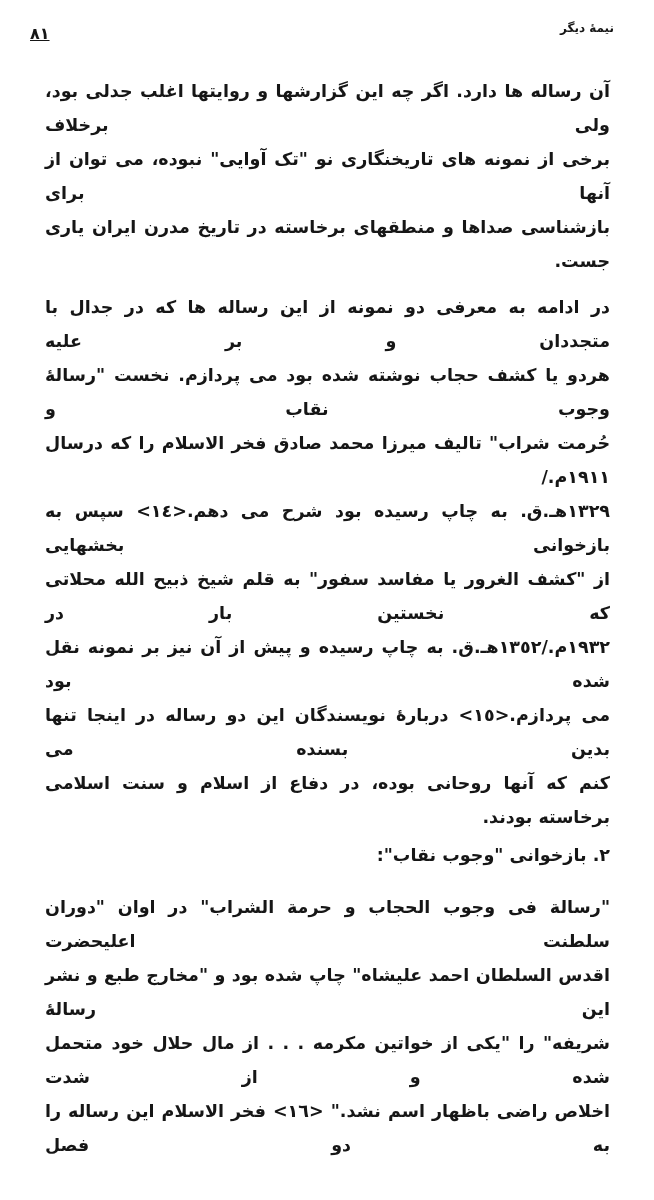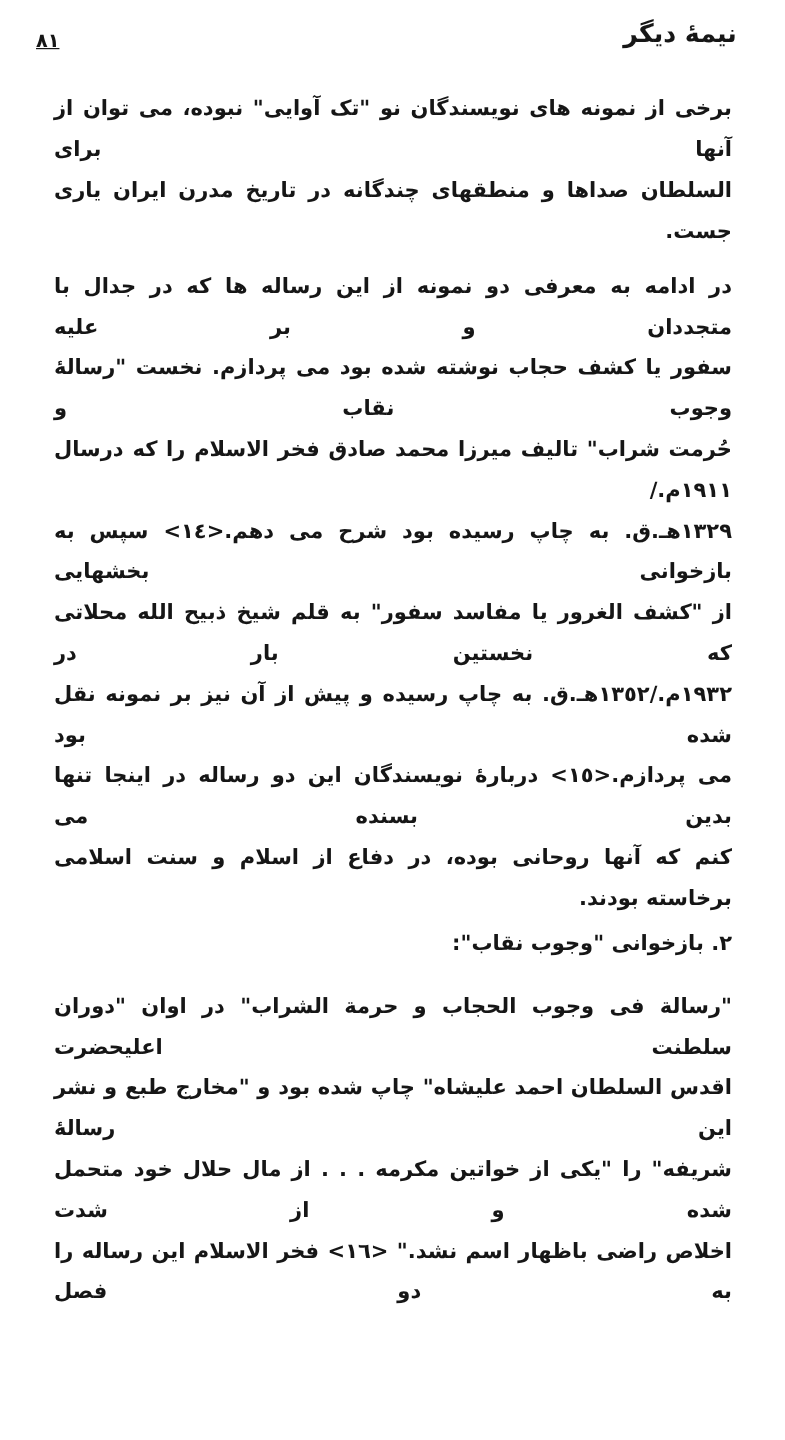--- a/index.html
+++ b/index.html
@@ -16,21 +16,21 @@
     overflow: hidden;
     box-sizing: border-box;
   }
   .header {
     display: flex;
     justify-content: space-between;
     align-items: flex-start;
     padding: 16px 40px 0 30px;
     line-height: 24px;
   }
-  .journal { font-size: 21px; letter-spacing: 0; }
+  .journal { font-size: 12px; letter-spacing: 0; }
   .pagenum { font-size: 16px; padding-top: 6px; text-decoration: underline; }
   .content { padding: 0 44px 0 45px; }
   .content > *:nth-child(1) { margin-top: 28px; }
   .content > *:nth-child(2) { margin-top: 12px; }
   .content > *:nth-child(3) { margin-top: 6px; }
   .content > *:nth-child(4) { margin-top: 20px; }
   .content > *:nth-child(5) { margin-top: 8px; }
   .content > *:nth-child(6) { margin-top: 22px; }
   .block { margin: 0; }
   .line {
@@ -52,26 +52,27 @@
 </head>
 <body>
 
 <div class="page">
   <div class="header">
     <div class="journal">نیمهٔ دیگر</div>
     <div class="pagenum">٨١</div>
   </div>
   <main class="content" id="content">
       <div class="block para">
-        <div class="line">برخی از نمونه های نویسندگان نو "تک آوایی" نبوده، می توان از آنها برای</div>
-        <div class="line last">السلطان صداها و منطقهای چندگانه در تاریخ مدرن ایران یاری جست.</div>
+        <div class="line">آن رساله ها دارد. اگر چه این گزارشها و روایتها اغلب جدلی بود، ولی برخلاف</div>
+        <div class="line">برخی از نمونه های تاریخنگاری نو "تک آوایی" نبوده، می توان از آنها برای</div>
+        <div class="line last">بازشناسی صداها و منطقهای برخاسته در تاریخ مدرن ایران یاری جست.</div>
       </div>
       <div class="block para">
         <div class="line">در ادامه به معرفی دو نمونه از این رساله ها که در جدال با متجددان و بر علیه</div>
-        <div class="line">سفور یا کشف حجاب نوشته شده بود می پردازم. نخست "رسالهٔ وجوب نقاب و</div>
+        <div class="line">هردو یا کشف حجاب نوشته شده بود می پردازم. نخست "رسالهٔ وجوب نقاب و</div>
         <div class="line">حُرمت شراب" تالیف میرزا محمد صادق فخر الاسلام را که درسال ١٩١١م./</div>
         <div class="line">١٣٢٩هـ.ق. به چاپ رسیده بود شرح می دهم.&lt;١٤&gt; سپس به بازخوانی بخشهایی</div>
         <div class="line">از "کشف الغرور یا مفاسد سفور" به قلم شیخ ذبیح الله محلاتی که نخستین بار در</div>
         <div class="line">١٩٣٢م./١٣٥٢هـ.ق. به چاپ رسیده و پیش از آن نیز بر نمونه نقل شده بود</div>
         <div class="line">می پردازم.&lt;١٥&gt; دربارهٔ نویسندگان این دو رساله در اینجا تنها بدین بسنده می</div>
         <div class="line last">کنم که آنها روحانی بوده، در دفاع از اسلام و سنت اسلامی برخاسته بودند.</div>
       </div>
       <h2 class="heading">٢. بازخوانی "وجوب نقاب":</h2>
       <div class="block para">
         <div class="line">"رسالة فی وجوب الحجاب و حرمة الشراب" در اوان "دوران سلطنت اعلیحضرت</div>

